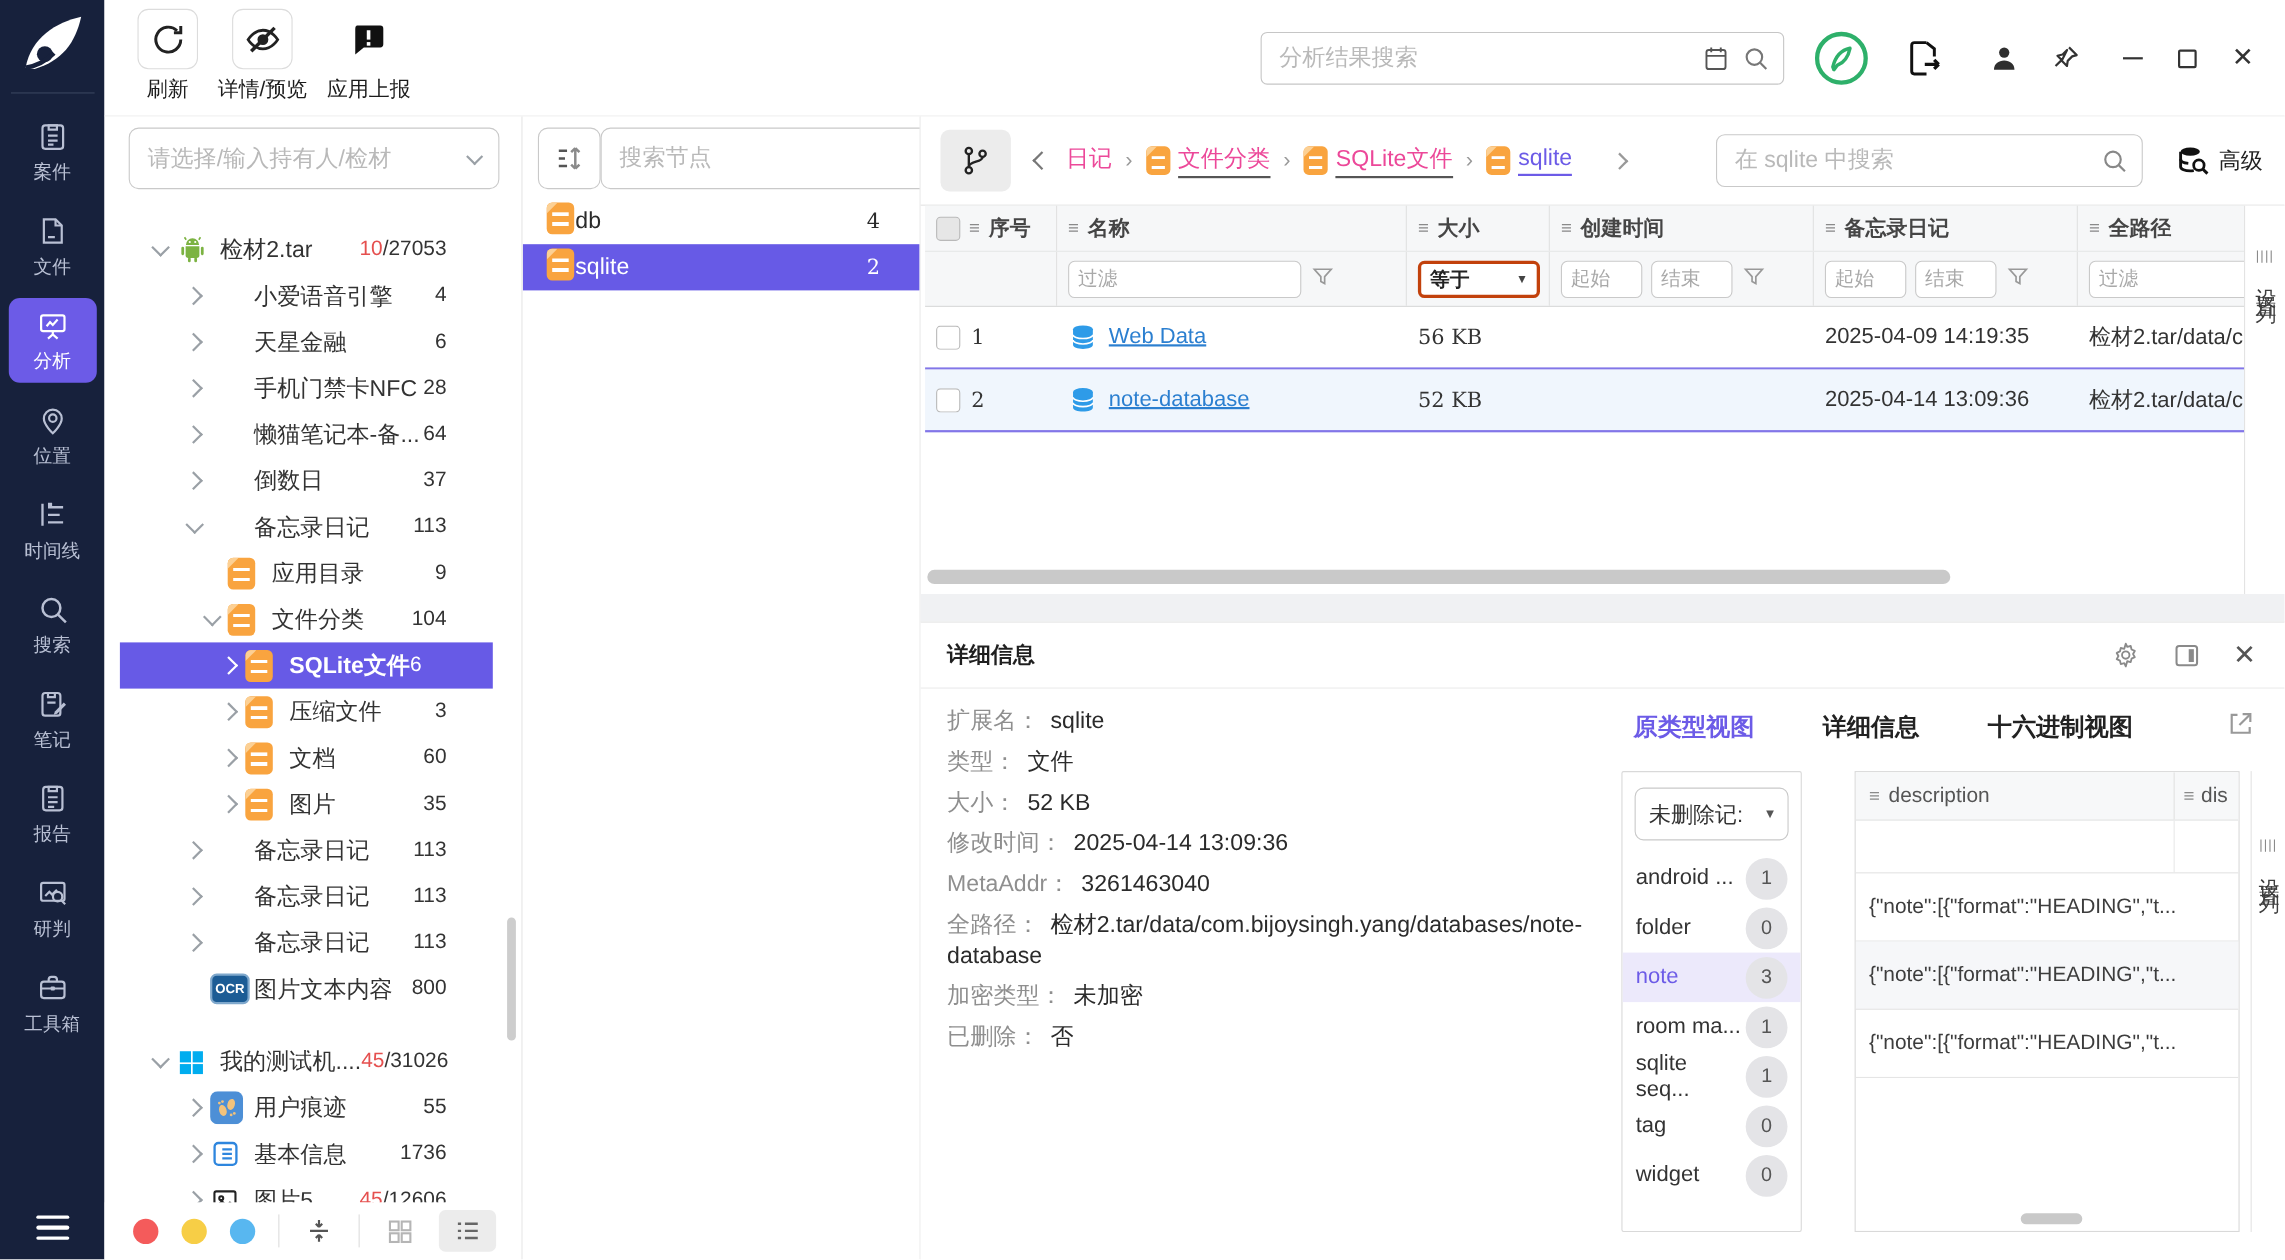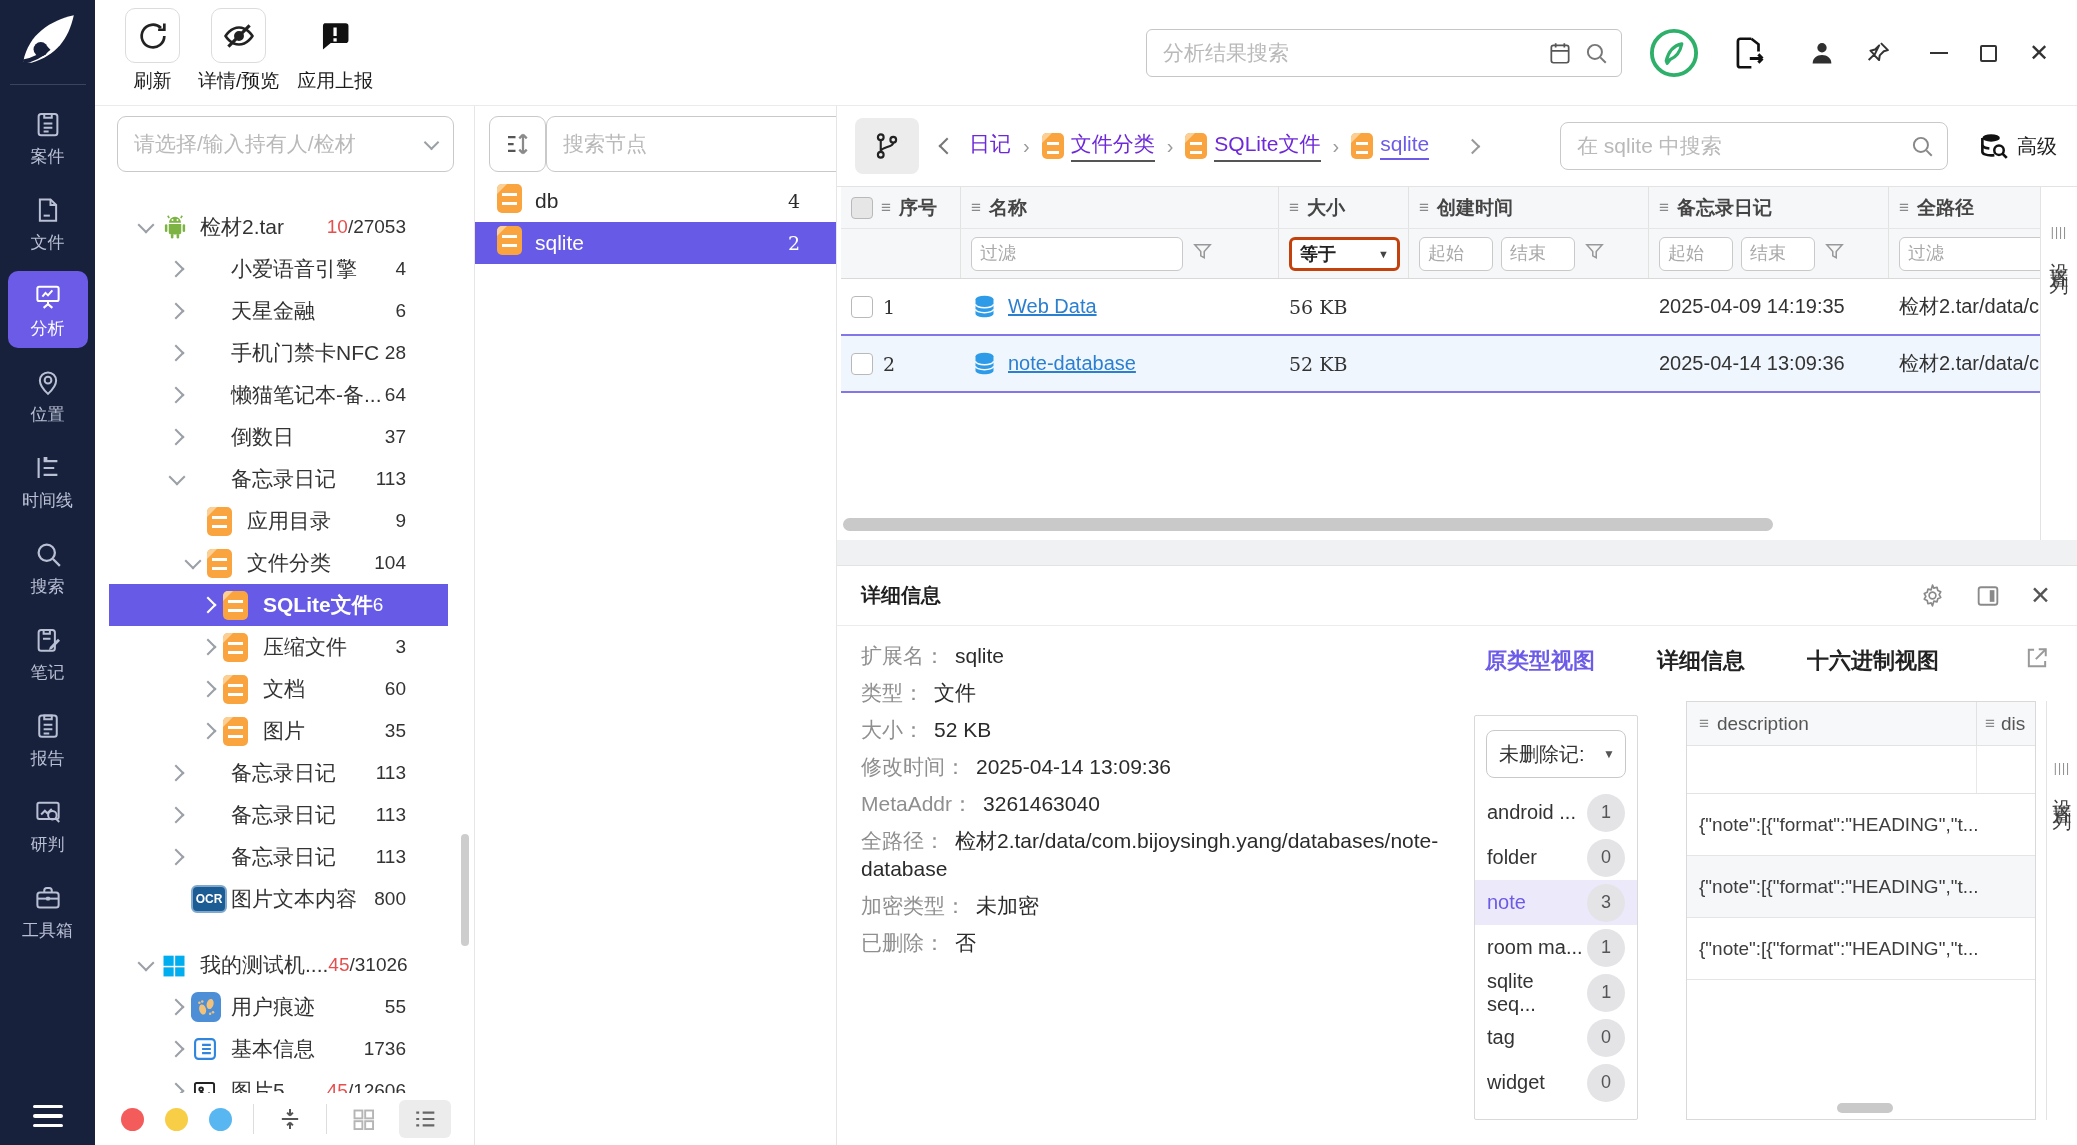--- a/index.html
+++ b/index.html
@@ -74,35 +74,35 @@
   .foot-ic.on{background:#ececec;border-radius:6px;width:52px;height:38px}
 
   
   .node-panel{width:362px;flex:none;background:#fff;border-right:1px solid #e6e6e6;overflow:hidden}
   .node-controls{display:flex;margin:10px 14px 0 14px;}
   .sort-btn{width:57px;height:56px;border:1px solid #c9c9c9;border-radius:9px;display:flex;align-items:center;justify-content:center;cursor:pointer;flex:none}
   .n-search{flex:1;height:56px;border:1px solid #c9c9c9;border-radius:9px;display:flex;align-items:center;padding:0 14px 0 16px}
   .n-search input{border:none;outline:none;flex:1;font-size:21px;min-width:0;font-family:inherit}
   .n-search input::placeholder{color:#b9b9b9}
   .node-list{margin-top:8px}
-  .nrow{height:42px;display:flex;align-items:center;gap:13px;padding:0 36px 0 22px;font-size:21px;cursor:pointer}
+  .nrow{height:42px;display:flex;align-items:center;gap:1px;padding:0 36px 0 22px;font-size:21px;cursor:pointer}
   .nrow .ncount{margin-left:auto;font-family:"DejaVu Serif",serif;font-size:19px}
   .nrow.selected{background:#675AE6;color:#fff}
 
   
   .work{flex:1;display:flex;flex-direction:column;min-width:0;background:#fff}
   .crumb-bar{height:80px;flex:none;display:flex;align-items:center;padding:0 20px 0 18px;gap:12px}
   .branch-btn{width:64px;height:56px;background:#ececec;border-radius:8px;display:flex;align-items:center;justify-content:center;cursor:pointer;flex:none}
   .bchev{width:12px;height:12px;border-left:2px solid #777;border-bottom:2px solid #777;transform:rotate(45deg);margin:0 4px 0 10px;cursor:pointer}
   .crumbs{display:flex;align-items:center}
   .crumb{display:flex;align-items:center;cursor:pointer}
   .cicon{display:flex;align-items:center;margin-right:7px}
   .cicon:empty{display:none}
   .cicon .doc-ic{width:22px;height:26px}
-  .clabel{font-size:21px;color:#6d28d9;padding-bottom:2px;border-bottom:2px solid transparent}
+  .clabel{font-size:21px;color:#ec4899;padding-bottom:2px;border-bottom:2px solid transparent}
   .crumb.u .clabel{border-bottom-color:#555}
   .crumb.active .clabel{color:#6C5BE7;border-bottom-color:#6C5BE7}
   .sep{color:#999;font-size:20px;margin:0 12px}
   .crumb:last-child .sep{display:none}
   .fwd-chev{width:11px;height:11px;border-right:2px solid #999;border-top:2px solid #999;transform:rotate(45deg);margin-left:26px}
   .c-search{margin-left:auto;width:388px;height:48px;border:1px solid #c9c9c9;border-radius:8px;display:flex;align-items:center;padding:0 12px 0 16px;flex:none}
   .c-search input{border:none;outline:none;flex:1;font-size:21px;min-width:0;font-family:inherit}
   .c-search input::placeholder{color:#b9b9b9}
   .adv{display:flex;align-items:center;gap:9px;margin-left:18px;cursor:pointer;flex:none}
   .adv-label{font-size:20px;color:#222}
@@ -145,21 +145,21 @@
   .d-hicons{margin-left:auto;display:flex;align-items:center;gap:28px}
   .d-body{position:relative;height:calc(100% - 60px)}
   .d-fields{position:absolute;left:24px;top:16px;width:600px}
   .dfield{font-size:21px;line-height:28px;margin-bottom:9px;overflow-wrap:break-word}
   .dlabel{color:#8f8f8f}
   .dvalue{color:#2b2b2b;margin-left:10px}
   .d-tabs{position:absolute;left:648px;top:20px;display:flex;gap:62px}
   .tab{font-size:22px;font-weight:700;color:#222;cursor:pointer}
   .tab.active{color:#6C5BE7}
   .extlink{position:absolute;right:26px;top:18px;cursor:pointer}
-  .tlist-box{position:absolute;left:637px;top:89px;width:164px;bottom:25px;border:1px solid #d9d9d9;border-radius:2px;overflow:hidden}
+  .tlist-box{position:absolute;left:637px;top:75px;width:164px;bottom:25px;border:1px solid #d9d9d9;border-radius:2px;overflow:hidden}
   .rec-select{margin:14px 11px 12px 11px;height:48px;border:1px solid #c9c9c9;border-radius:8px;display:flex;align-items:center;padding:0 10px 0 12px;cursor:pointer}
   .rec-select .rtext{font-size:20px;color:#333;white-space:nowrap;overflow:hidden}
   .rec-select .tri{margin-left:auto;font-size:12px;color:#555}
   .trow{height:45px;display:flex;align-items:center;padding:0 12px;font-size:20px;color:#333;cursor:pointer}
   .trow .pill{margin-left:auto;width:38px;height:38px;border-radius:50%;background:#e4e4e7;color:#555;font-size:18px;display:flex;align-items:center;justify-content:center}
   .trow.selected{background:#ece9fb}
   .trow.selected .tname{color:#6C5BE7}
   .dgrid-box{position:absolute;left:849px;top:75px;width:350px;bottom:25px;border:1px solid #d9d9d9;overflow:hidden}
   .dg-head{height:44px;background:#f7f8f9;border-bottom:1px solid #e3e3e3;display:flex;align-items:center}
   .dg-head .c1{flex:1;display:flex;gap:8px;align-items:center;padding-left:12px;font-size:19px;color:#555;border-right:1px solid #e2e2e2;height:100%}

